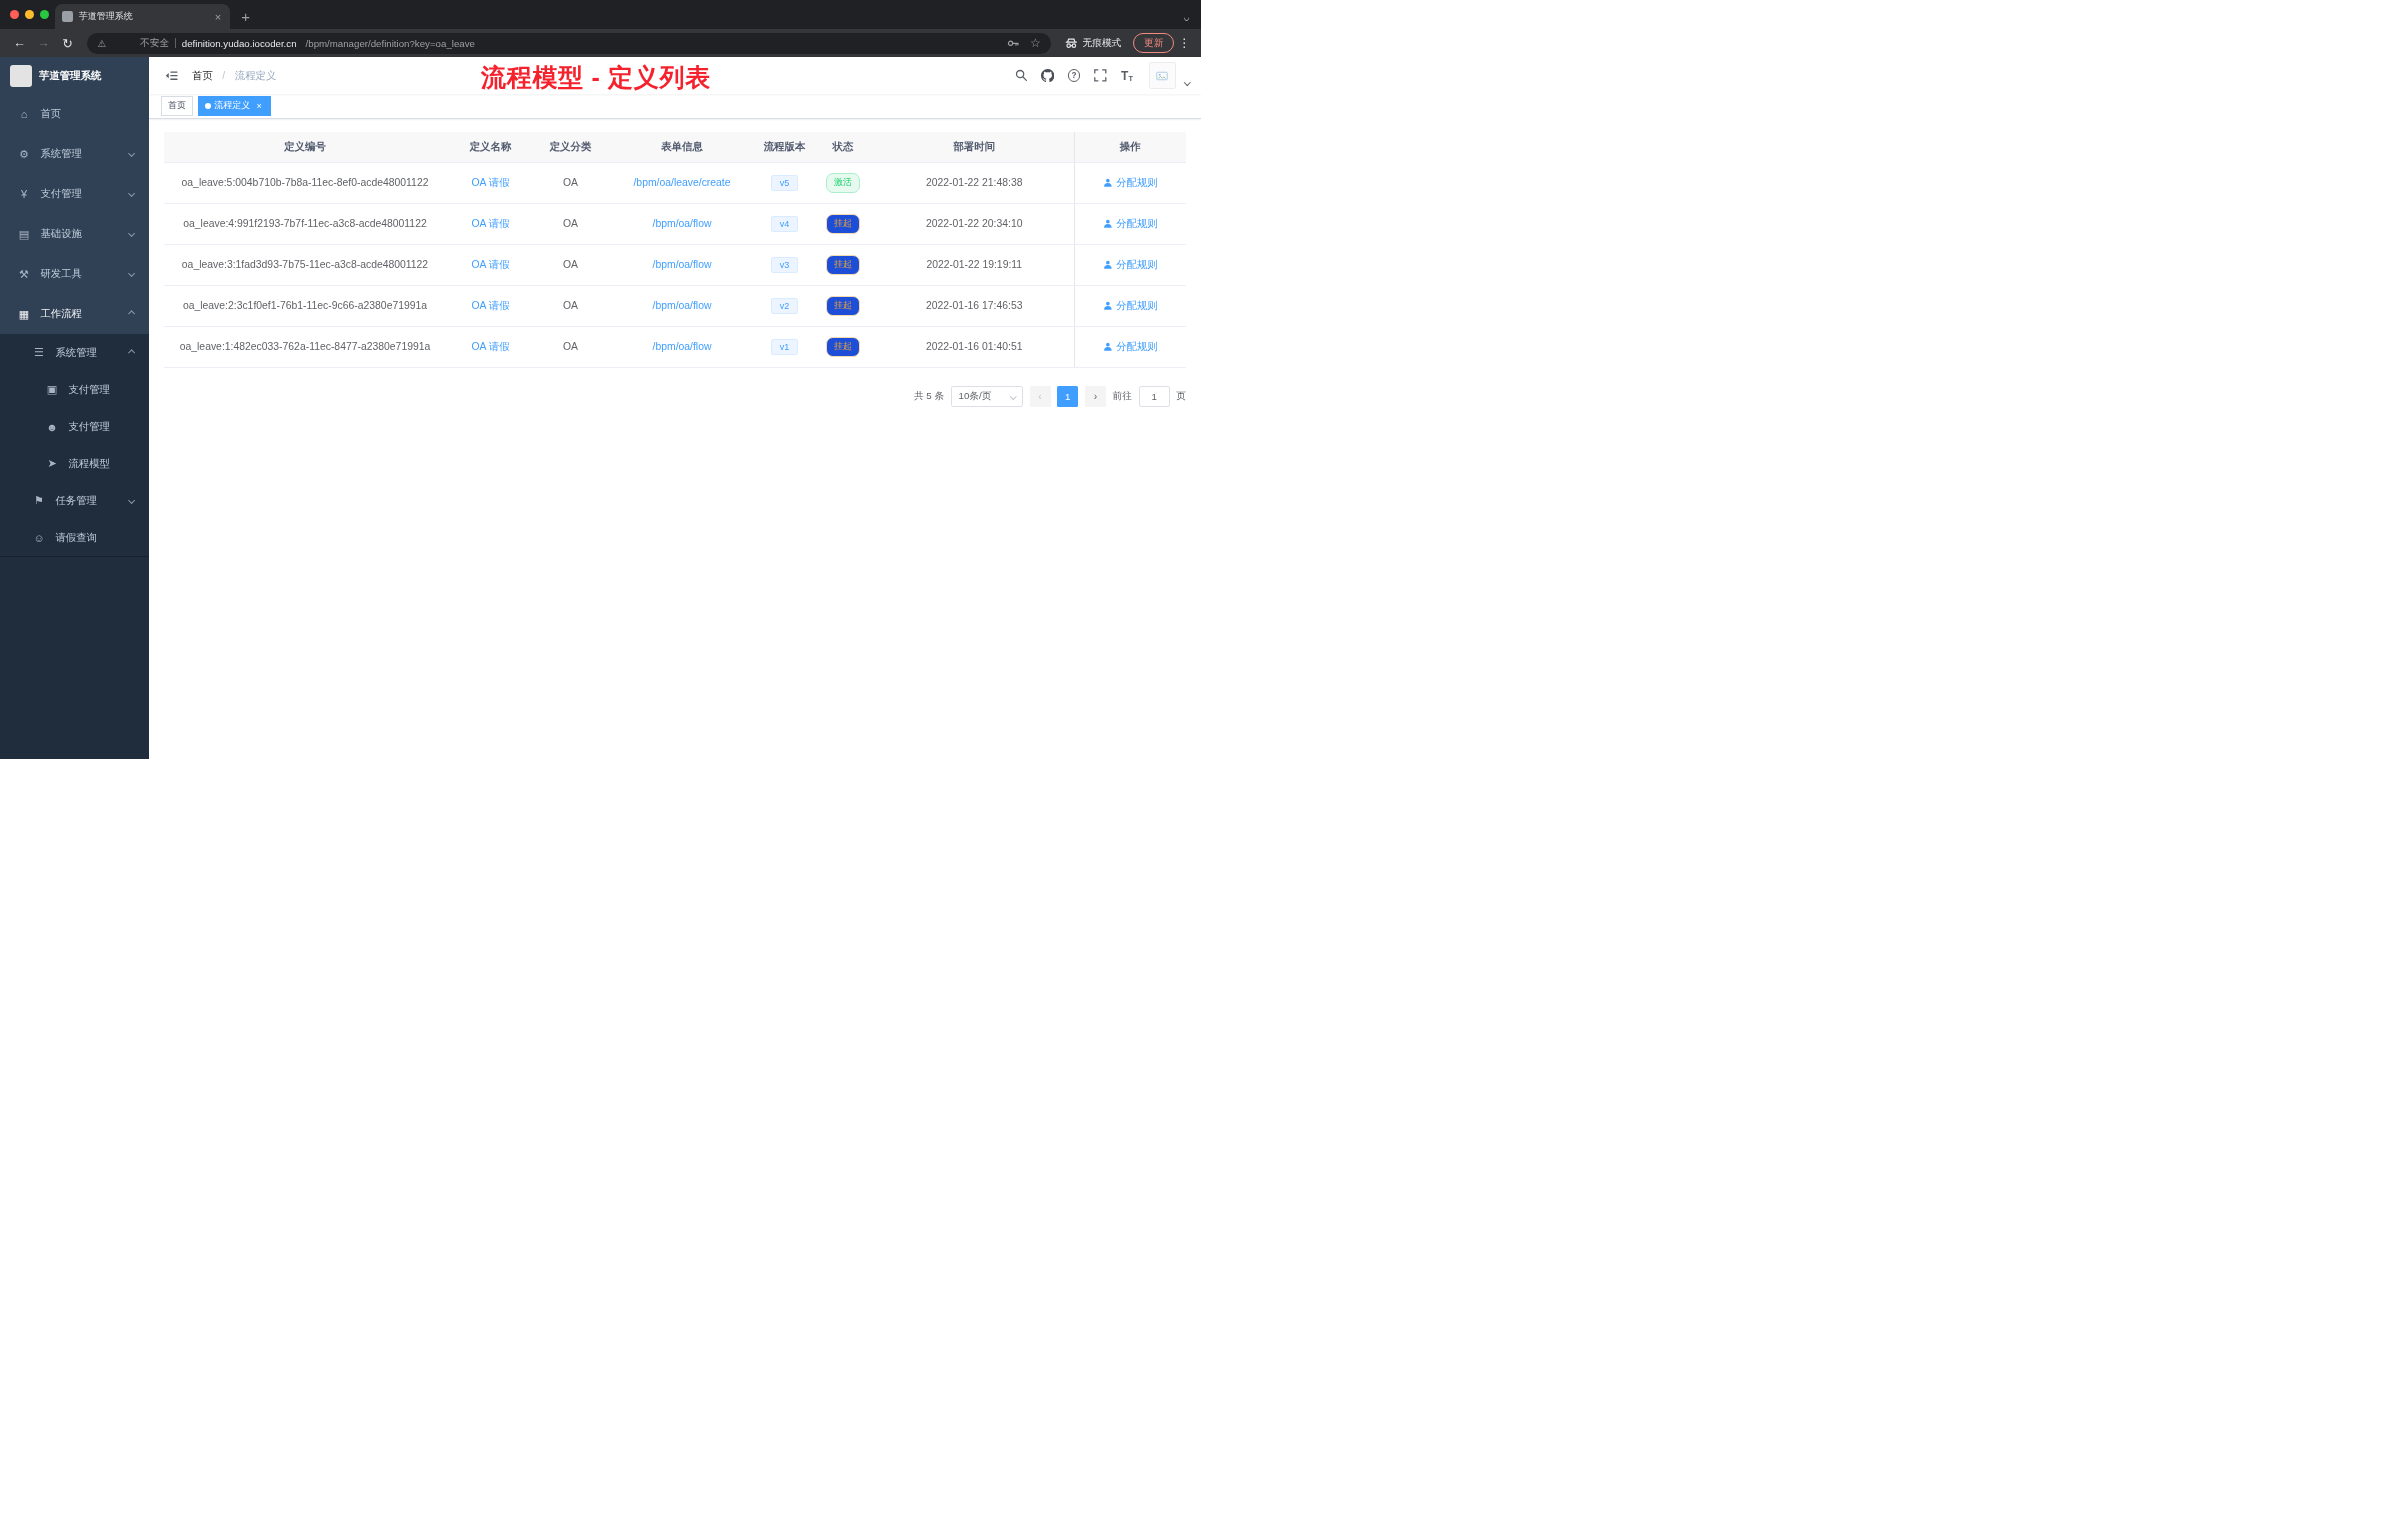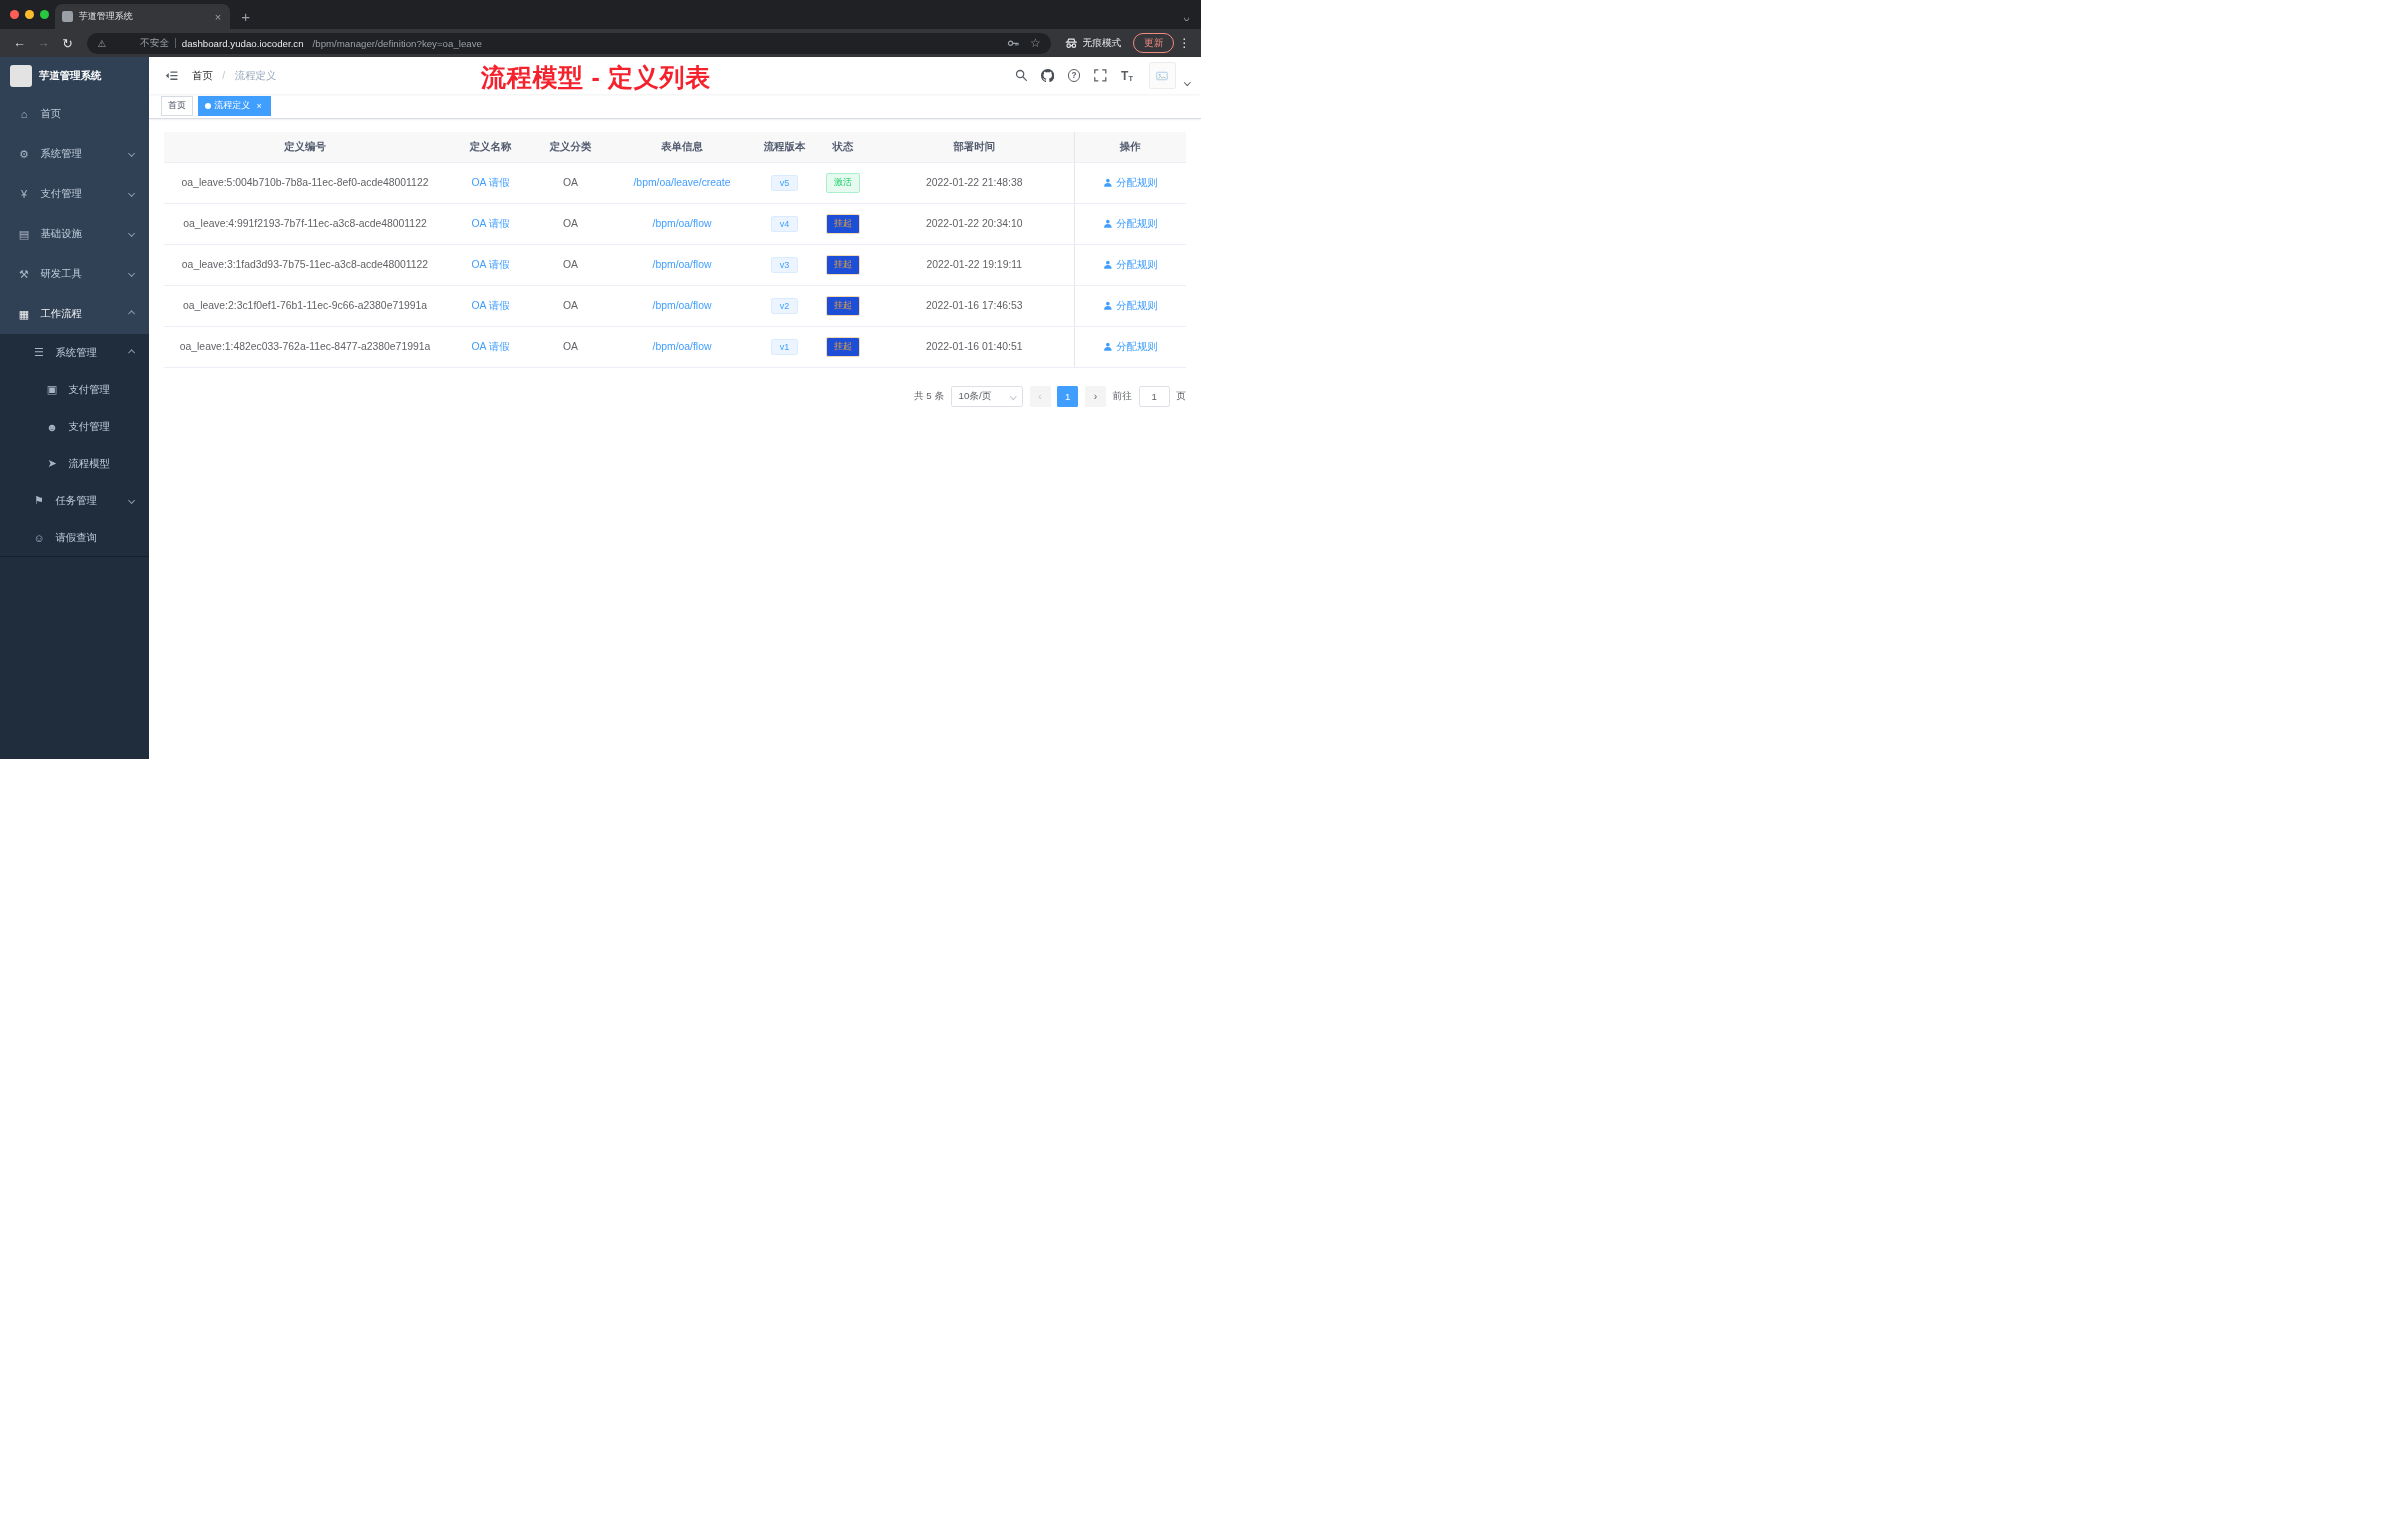--- a/index.html
+++ b/index.html
@@ -95,21 +95,21 @@
 
   table { width: 100%; border-collapse: collapse; table-layout: fixed; font-size: 10.4px; color: #606266; }
   th { background: #f8f8f9; color: #515a6e; font-weight: bold; height: 30px; text-align: center;
        border-bottom: 0.7px solid #ebeef5; padding: 0 4.5px; }
   td { height: 41px; text-align: center; border-bottom: 0.7px solid #ebeef5; padding: 0 4.5px;
        white-space: nowrap; overflow: hidden; }
   .op-col { border-left: 0.7px solid #e6e6e6; }
   .link { color: #409eff; cursor: pointer; }
   .ver-tag { display: inline-block; background: #ecf5ff; border: 0.7px solid #d9ecff; color: #409eff;
              border-radius: 2.2px; font-size: 9px; padding: 2.2px 7.4px; }
-  .status-tag { display: inline-block; border-radius: 2px; font-size: 9px; padding: 2.2px 7.4px; }
+  .status-tag { display: inline-block; border-radius: 7px; font-size: 9px; padding: 2.2px 7.4px; }
   .status-tag.success { background: #e7faf0; border: 0.7px solid #a9efce; color: #13ce66; }
   .status-tag.warning { background: #1d4ed8; border: 0.7px solid #f5dab1; color: #e6a23c; }
   .action { display: inline-flex; align-items: center; gap: 3.7px; }
 
   .pager { display: flex; align-items: center; justify-content: flex-end; gap: 6.7px; margin-top: 18.6px;
            font-size: 9.7px; color: #606266; }
   .select { width: 72px; height: 21px; border: 0.7px solid #dcdfe6; border-radius: 2.2px; background: #fff;
             display: flex; align-items: center; justify-content: space-between; padding: 0 6.7px; cursor: pointer; }
   .select .chev { width: 4.5px; height: 4.5px; border-color: #c0c4cc; margin-top: -2.2px; }
   .pg-btn { min-width: 21px; height: 21px; background: #f4f4f5; border-radius: 1.5px; display: flex;
@@ -139,21 +139,21 @@
     <span class="tabsearch"><span class="chev down light"></span></span>
   </div>
   <div class="toolbar">
     <span class="nav-ic">←</span>
     <span class="nav-ic dim">→</span>
     <span class="nav-ic">↻</span>
     <div class="omnibox">
       <span class="warn">⚠</span>
       <span class="sec-label">不安全</span>
       <span class="ombar-div"></span>
-      <span class="url"><span class="domain">dashboard.yudao.iocoder.cn</span><span class="path">/bpm/manager/definition?key=oa_leave</span></span>
+      <span class="url"><span class="domain">definition.yudao.iocoder.cn</span><span class="path">/bpm/manager/definition?key=oa_leave</span></span>
       <span class="om-right">
         <svg width="12.6" height="12.6" viewBox="0 0 16 16" fill="none" stroke="#9aa0a6" stroke-width="1.5">
             <circle cx="4.5" cy="8" r="2.7"></circle>
             <path d="M7.3 8 H14.5 M11.5 8 V11 M14 8 V10.5"></path>
           </svg>
         <span class="warn" style="font-size:12px">☆</span>
       </span>
     </div>
     <span class="incog">
       <svg width="12.6" height="12.6" viewBox="0 0 16 16" fill="none" stroke="#e8eaed" stroke-width="1.5" stroke-linecap="round">

